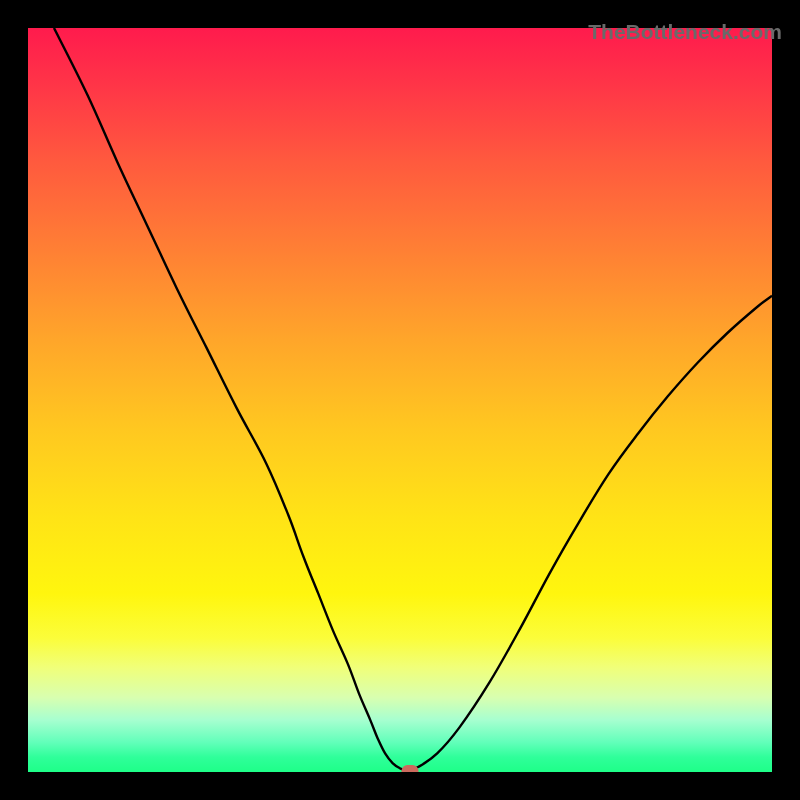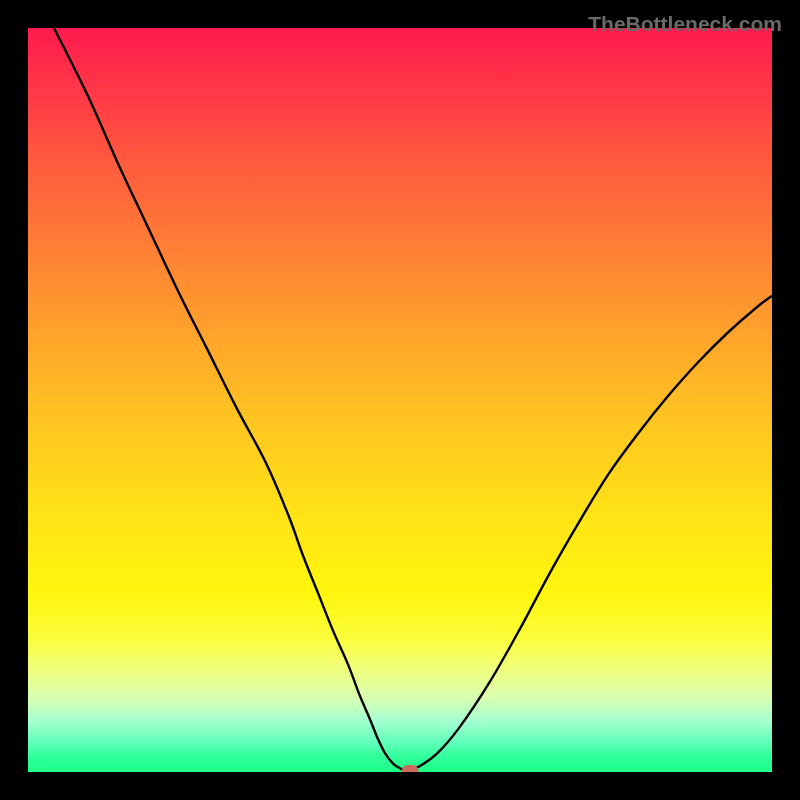--- a/index.html
+++ b/index.html
@@ -6,21 +6,21 @@
     margin: 0;
     padding: 0;
     width: 800px;
     height: 800px;
     background: #000;
     position: relative;
     font-family: Arial, sans-serif;
   }
   .watermark {
     position: absolute;
-    top: 12px;
+    top: 20px;
     right: 18px;
     color: #6a6a6a;
     font-size: 21px;
     font-weight: bold;
     z-index: 10;
   }
   .plot-outer {
     position: absolute;
     top: 0;
     left: 0;

